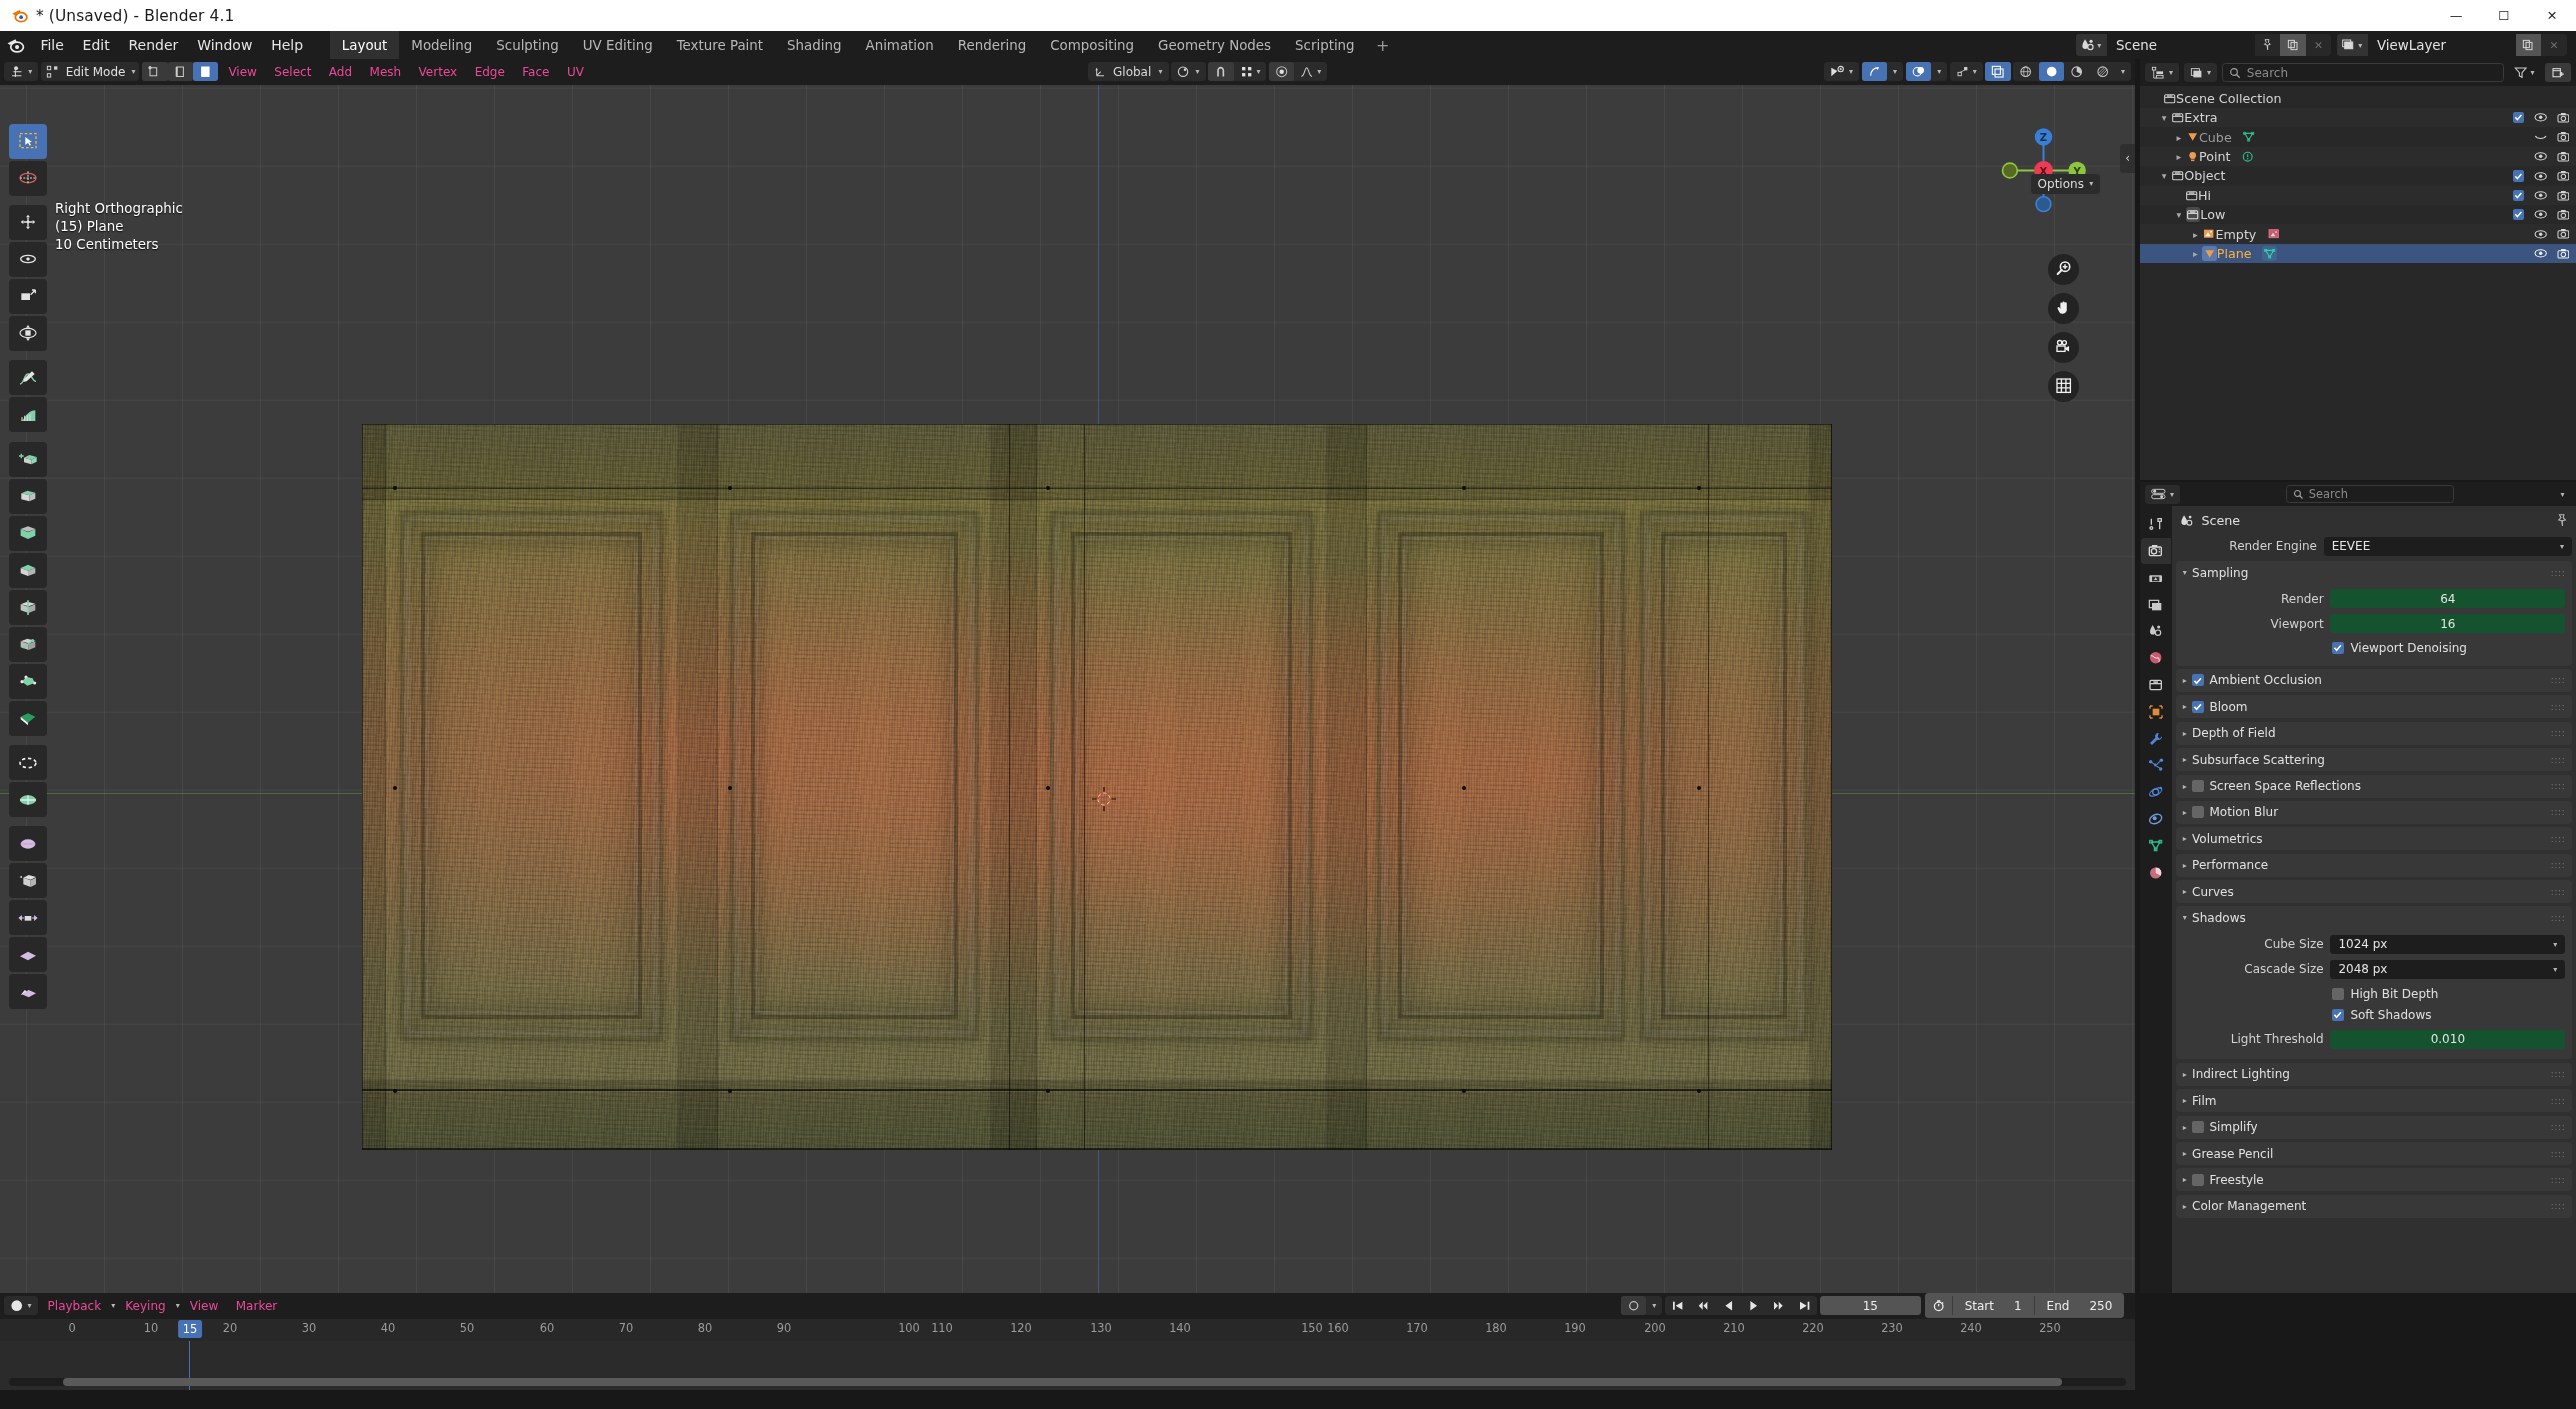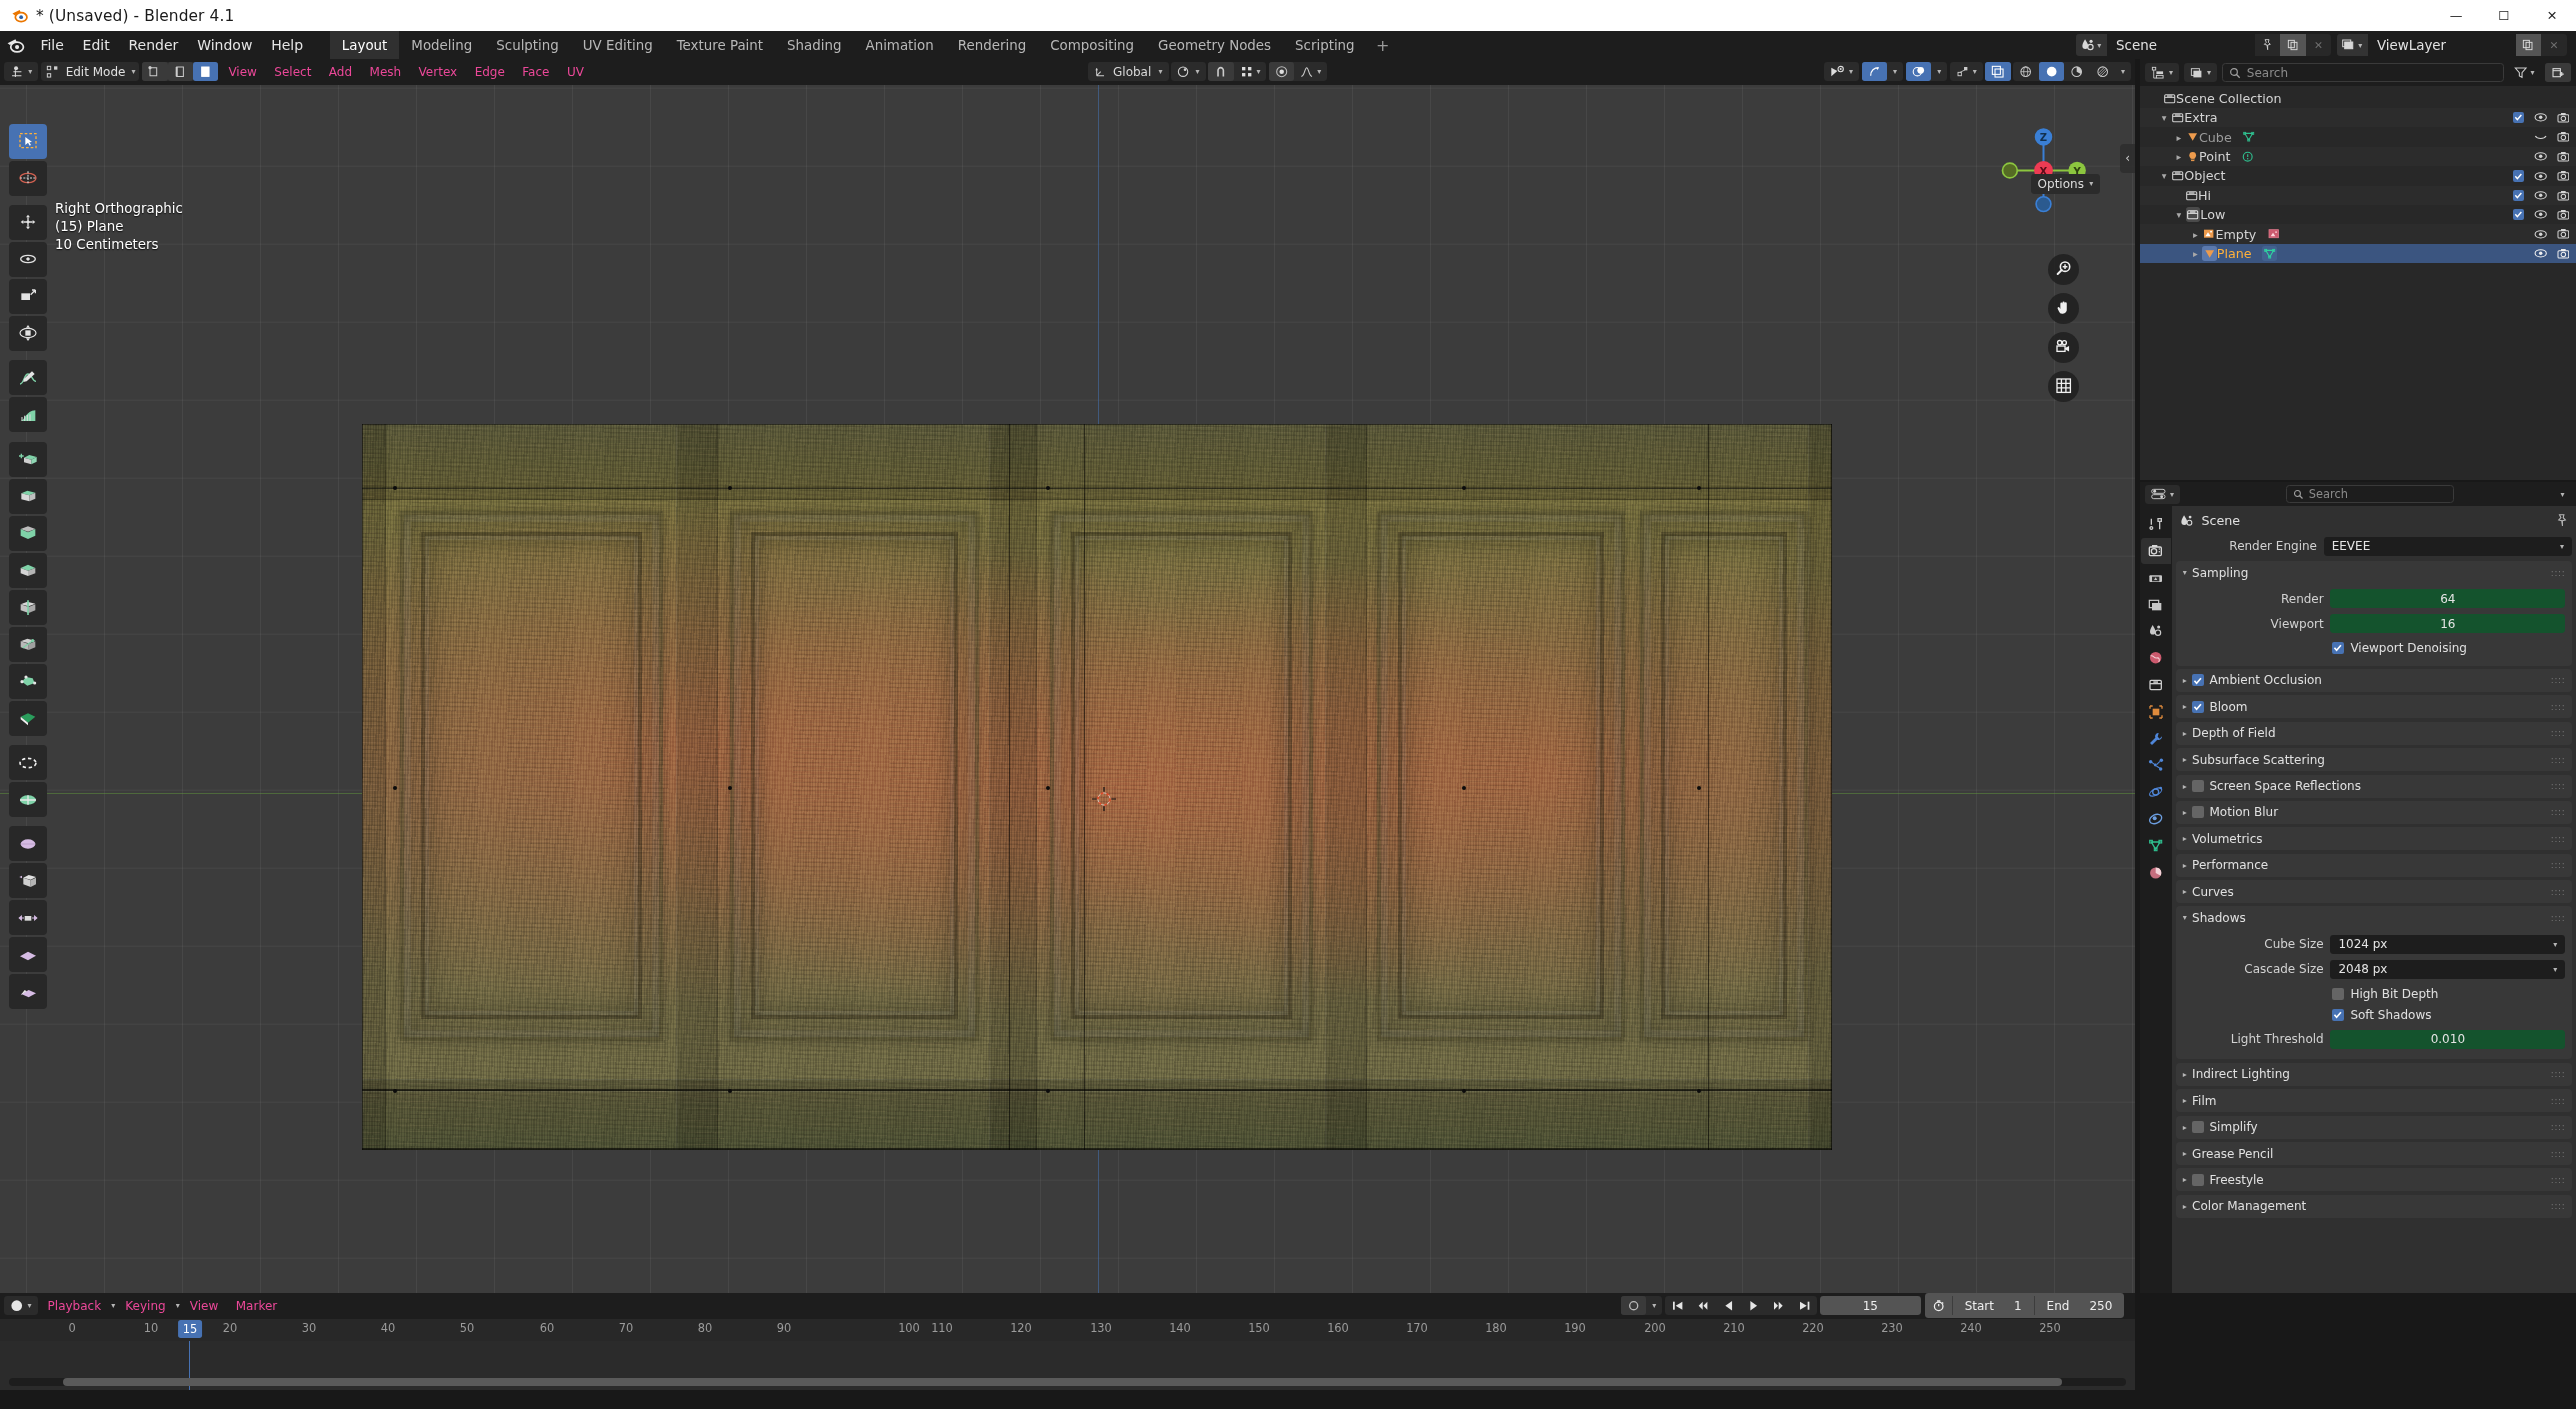--- a/index.html
+++ b/index.html
@@ -1598,21 +1598,21 @@
       <span class="tl-tick" style="left:467px">50</span>
       <span class="tl-tick" style="left:547px">60</span>
       <span class="tl-tick" style="left:626px">70</span>
       <span class="tl-tick" style="left:705px">80</span>
       <span class="tl-tick" style="left:784px">90</span>
       <span class="tl-tick" style="left:909px">100</span>
       <span class="tl-tick" style="left:942px">110</span>
       <span class="tl-tick" style="left:1021px">120</span>
       <span class="tl-tick" style="left:1101px">130</span>
       <span class="tl-tick" style="left:1180px">140</span>
-      <span class="tl-tick" style="left:1259px">150</span>
+      <span class="tl-tick" style="left:1312px">150</span>
       <span class="tl-tick" style="left:1338px">160</span>
       <span class="tl-tick" style="left:1417px">170</span>
       <span class="tl-tick" style="left:1496px">180</span>
       <span class="tl-tick" style="left:1575px">190</span>
       <span class="tl-tick" style="left:1655px">200</span>
       <span class="tl-tick" style="left:1734px">210</span>
       <span class="tl-tick" style="left:1813px">220</span>
       <span class="tl-tick" style="left:1892px">230</span>
       <span class="tl-tick" style="left:1971px">240</span>
       <span class="tl-tick" style="left:2050px">250</span>

